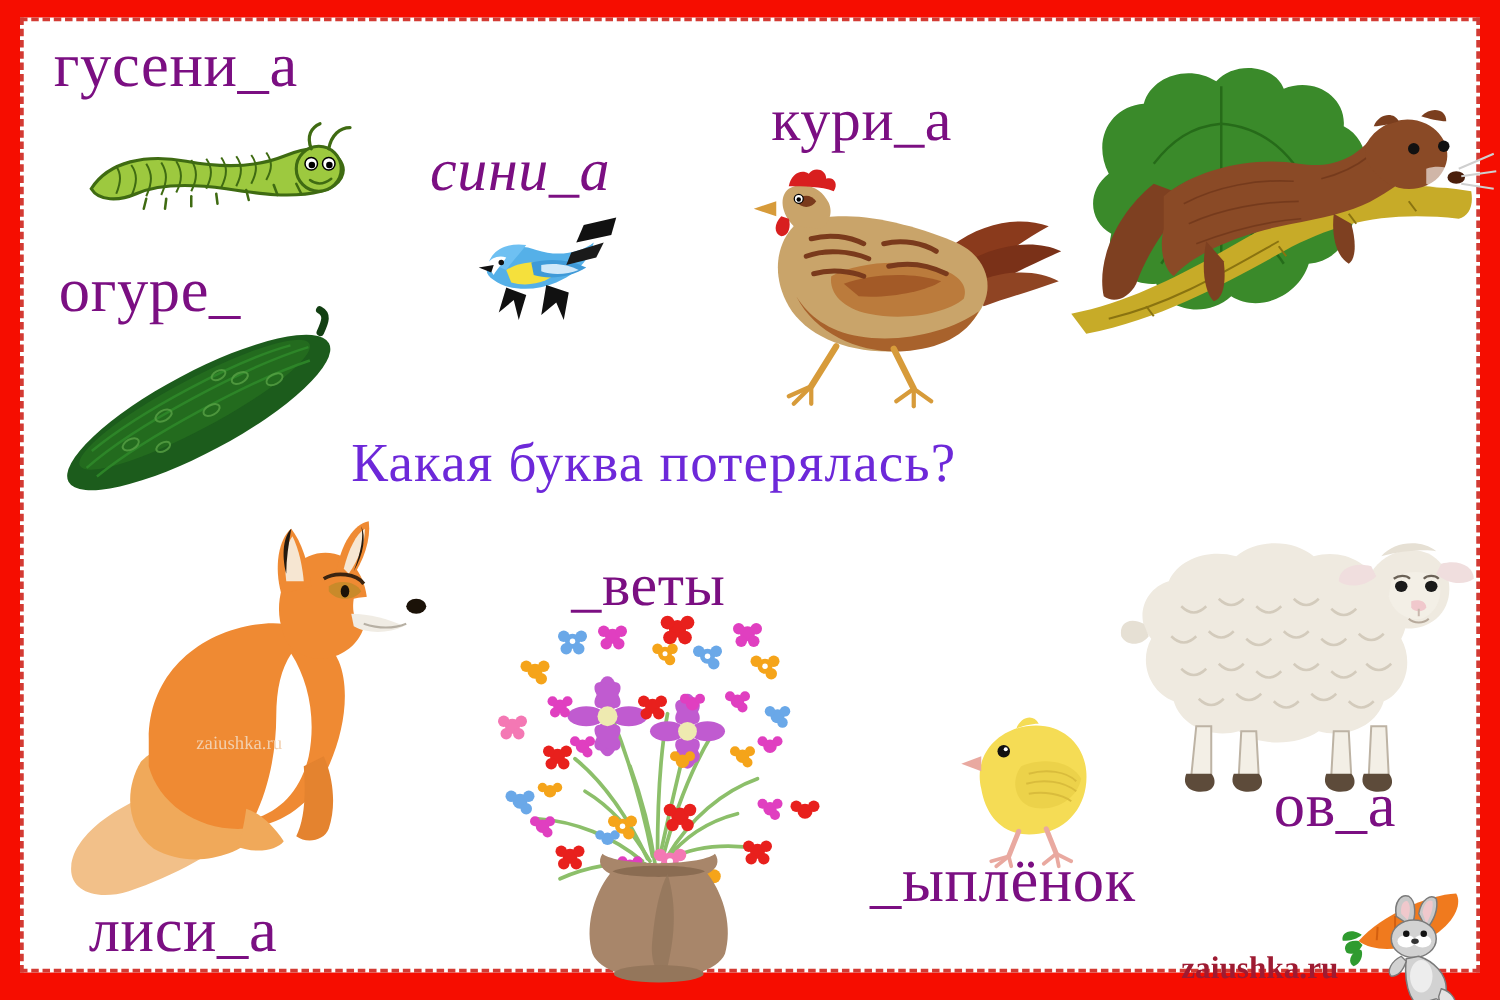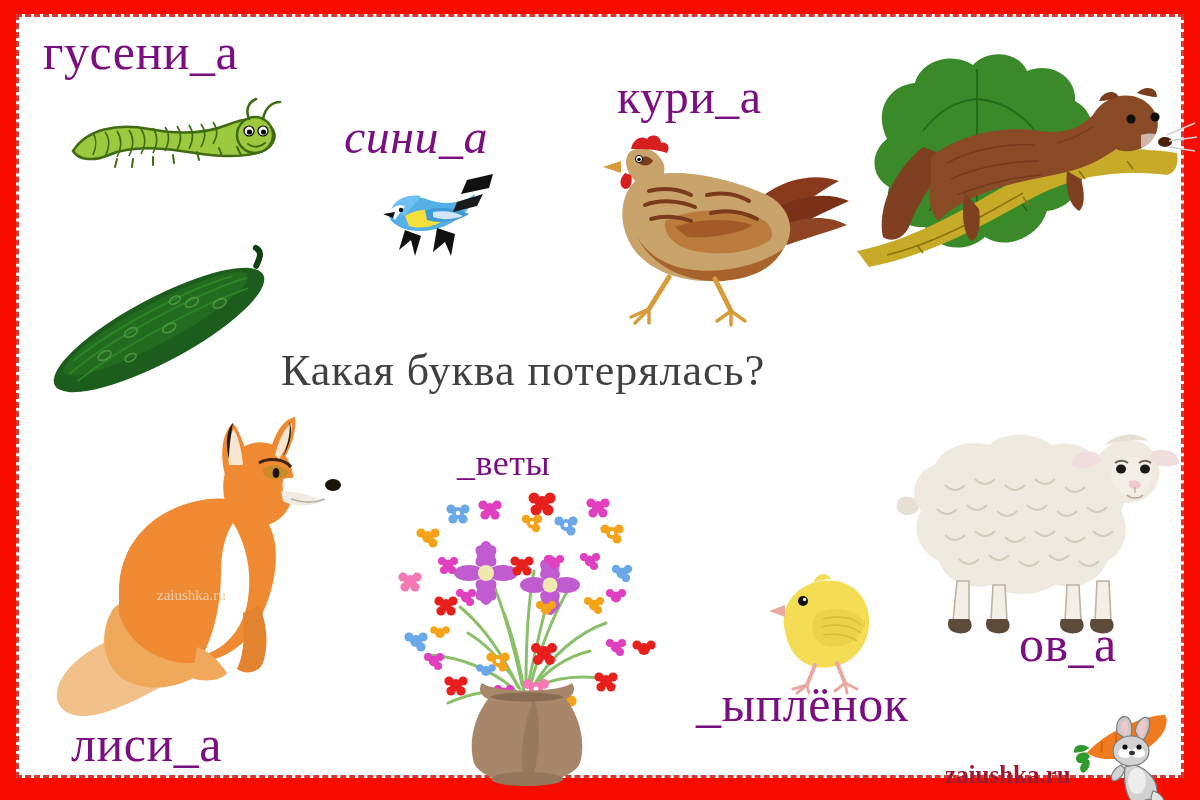--- a/index.html
+++ b/index.html
@@ -31,21 +31,21 @@
     position: absolute;
     color: #7b0f82;
     font-family: "Liberation Serif", "DejaVu Serif", serif;
     font-size: 46px;
     line-height: 1;
     white-space: nowrap;
     letter-spacing: 0.5px;
   }
   .title {
     position: absolute;
-    color: #404040;
+    color: #6d28d9;
     font-family: "Liberation Serif", "DejaVu Serif", serif;
     font-size: 44px;
     white-space: nowrap;
     letter-spacing: 1px;
   }
   .pic { position: absolute; }
   .pic svg { display: block; width: 100%; height: 100%; overflow: visible;}
 
   .watermark-fox {
     position: absolute;
@@ -102,20 +102,21 @@
             <path d="M76 70 L75 78"></path>
           <path d="M96 68 L96 76"></path>
             <path d="M116 66 L117 74"></path>
           <path d="M140 63 L142 71"></path>
             <path d="M162 59 L165 67"></path>
           <path d="M180 58 L184 66"></path>
         </g>
       </svg>
     </div>
 
+    <div class="word" style="left:28px; top:190px; font-size:50px;">огуре_</div>
 
     <div class="pic" style="left:10px; top:238px; width:260px; height:150px;">
       <svg viewBox="0 0 260 150">
         <g transform="rotate(-28 130 75)">
           <ellipse cx="130" cy="75" rx="118" ry="32" fill="#1c5c1c"></ellipse>
           <ellipse cx="130" cy="68" rx="104" ry="20" fill="#25701f" opacity="0.75"></ellipse>
           <g stroke="#2f8a2a" stroke-width="2" fill="none" opacity="0.85">
             <path d="M30 72 C80 60 180 60 232 70"></path>
             <path d="M34 82 C84 72 180 72 228 80"></path>
             <path d="M40 62 C90 52 176 52 220 62"></path>
@@ -314,21 +315,21 @@
 
         <path d="M216 74 C224 68 238 70 242 78 C236 86 222 86 216 78 Z" fill="#c98a2a"></path>
         <ellipse cx="229" cy="78" rx="3.4" ry="5" fill="#1b1208"></ellipse>
         <path d="M212 68 C222 62 238 64 244 72" stroke="#3b2410" stroke-width="3" fill="none"></path>
 
         <path d="M244 104 C256 108 268 108 278 104" stroke="#b7b0a4" stroke-width="1.6" fill="none"></path>
       </svg>
     </div>
     <div class="watermark-fox" style="left:138px; top:570px;">zaiushka.ru</div>
 
-    <div class="word" style="left:438px; top:428px; font-size:36px;">_веты</div>
+    <div class="word" style="left:438px; top:428px; font-size:48px;">_веты</div>
 
     <div class="pic" style="left:375px; top:468px; width:265px; height:300px;">
       <svg viewBox="0 0 265 300">
 
         <g stroke="#8cbf6a" stroke-width="3" fill="none" stroke-linecap="round">
           <path d="M128 200 C120 160 108 120 96 90"></path>
           <path d="M132 200 C132 158 134 118 140 86"></path>
           <path d="M136 202 C146 164 160 128 176 102"></path>
           <path d="M124 202 C108 168 88 140 66 122"></path>
           <path d="M140 200 C158 170 184 148 212 138"></path>

